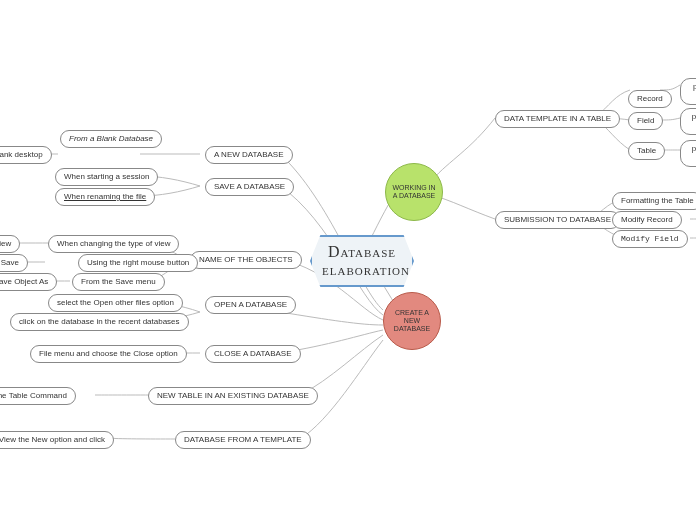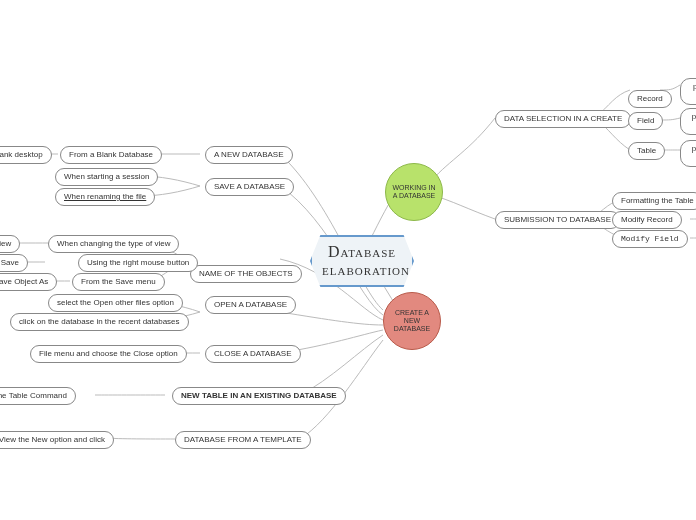--- a/index.html
+++ b/index.html
@@ -116,55 +116,55 @@
   <div>elaboration</div>
 </div>
 
 <div class="circle green" style="left:385px; top:163px; width:48px; height:48px;">
   <span>WORKING IN A DATABASE</span>
 </div>
 <div class="circle red" style="left:383px; top:292px; width:48px; height:48px;">
   <span>CREATE A NEW DATABASE</span>
 </div>
 
-<div class="node" style="left:495px; top:110px;">DATA SELECTION IN A CREATE</div>
+<div class="node" style="left:495px; top:110px;">DATA TEMPLATE IN A TABLE</div>
 <div class="node" style="left:628px; top:82px;margin-top:8px;">Record</div>
 <div class="node" style="left:680px; top:78px; white-space:normal; width:80px;">place the cursor on i appears</div>
 <div class="node" style="left:628px; top:112px;">Field</div>
 <div class="node" style="left:680px; top:108px; white-space:normal; width:80px;">place the cursor at th symbol appears</div>
 <div class="node" style="left:628px; top:142px;">Table</div>
 <div class="node" style="left:680px; top:140px; white-space:normal; width:80px;">place the cursor at th it</div>
 
 <div class="node" style="left:495px; top:211px;">SUBMISSION TO DATABASE</div>
 <div class="node" style="left:612px; top:192px;">Formatting the Table</div>
 
 <div class="node" style="left:612px; top:211px;">Modify Record</div>
 
 <div class="node" style="left:612px; top:230px;font-family:Liberation Mono, monospace;">Modify Field</div>
 
 <div class="node" style="left:205px; top:146px;">A NEW DATABASE</div>
-<div class="node" style="left:60px; top:146px;">From a Blank Database</div>
+<div class="node" style="left:60px; top:130px;font-style:italic;">From a Blank Database</div>
 <div class="node" style="left:-30px; top:146px;">the Blank desktop</div>
 
 <div class="node" style="left:205px; top:178px;">SAVE A DATABASE</div>
 <div class="node" style="left:55px; top:168px;">When starting a session</div>
 <div class="node" style="left:55px; top:188px;text-decoration:underline;">When renaming the file</div>
 
-<div class="node" style="left:190px; top:265px;">NAME OF THE OBJECTS</div>
+<div class="node" style="left:190px; top:251px;">NAME OF THE OBJECTS</div>
 <div class="node" style="left:48px; top:235px;">When changing the type of view</div>
 <div class="node" style="left:-15px; top:235px;">View</div>
 <div class="node" style="left:48px; top:254px;margin-left:30px;">Using the right mouse button</div>
 <div class="node" style="left:-15px; top:254px;">e Save</div>
 <div class="node" style="left:72px; top:273px;">From the Save menu</div>
 <div class="node" style="left:-22px; top:273px;">n Save Object As</div>
 
 <div class="node" style="left:205px; top:296px;">OPEN A DATABASE</div>
 <div class="node" style="left:48px; top:294px;">select the Open other files option</div>
 <div class="node" style="left:10px; top:313px;">click on the database in the recent databases</div>
 
 <div class="node" style="left:205px; top:345px;">CLOSE A DATABASE</div>
 <div class="node" style="left:30px; top:345px;">File menu and choose the Close option</div>
 
-<div class="node" style="left:172px; top:387px;font-weight:bold;">NEW TABLE IN AN EXISTING DATABASE</div>
+<div class="node" style="left:148px; top:387px;">NEW TABLE IN AN EXISTING DATABASE</div>
 <div class="node" style="left:-30px; top:387px;">with the Table Command</div>
 
 <div class="node" style="left:175px; top:431px;">DATABASE FROM A TEMPLATE</div>
 <div class="node" style="left:-40px; top:431px;">ckstage View the New option and click</div>
 
 </body></html>

